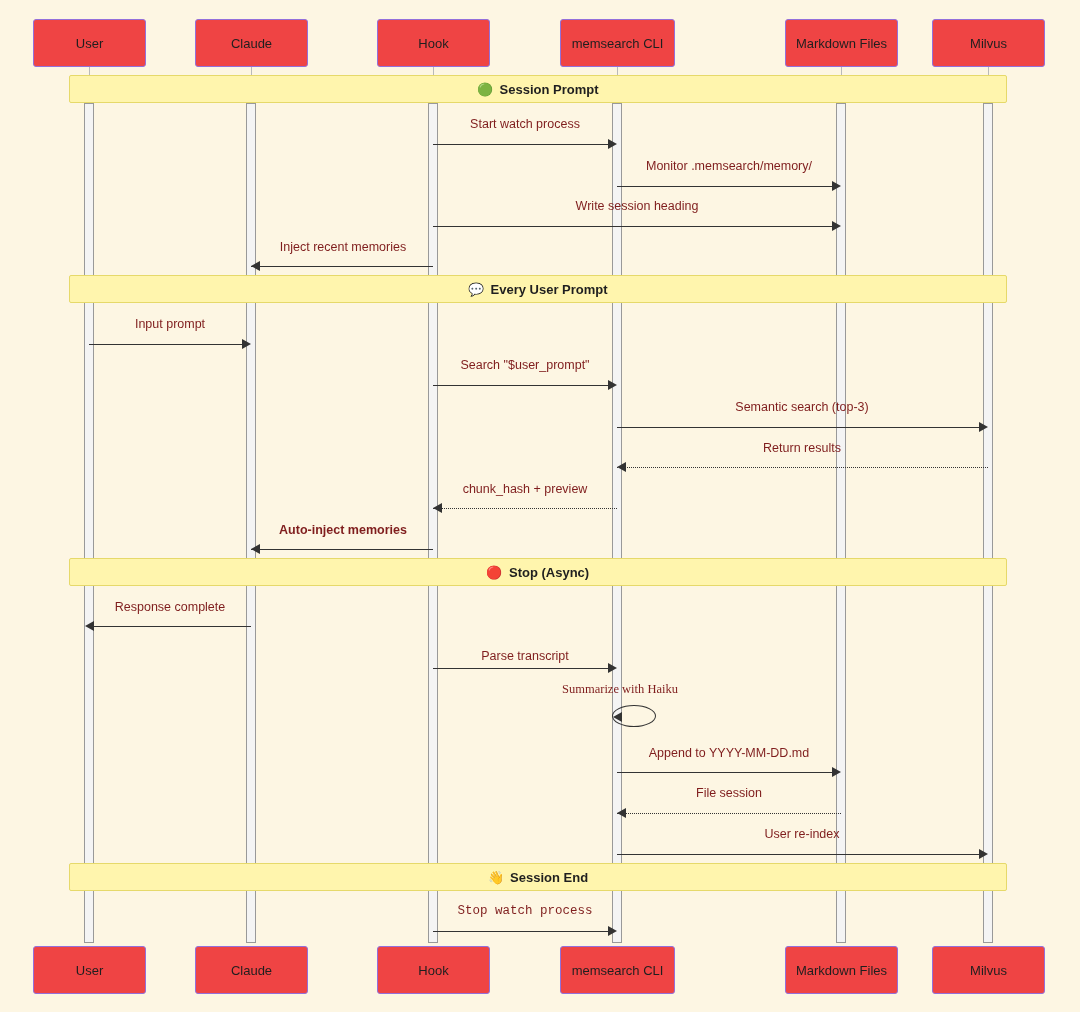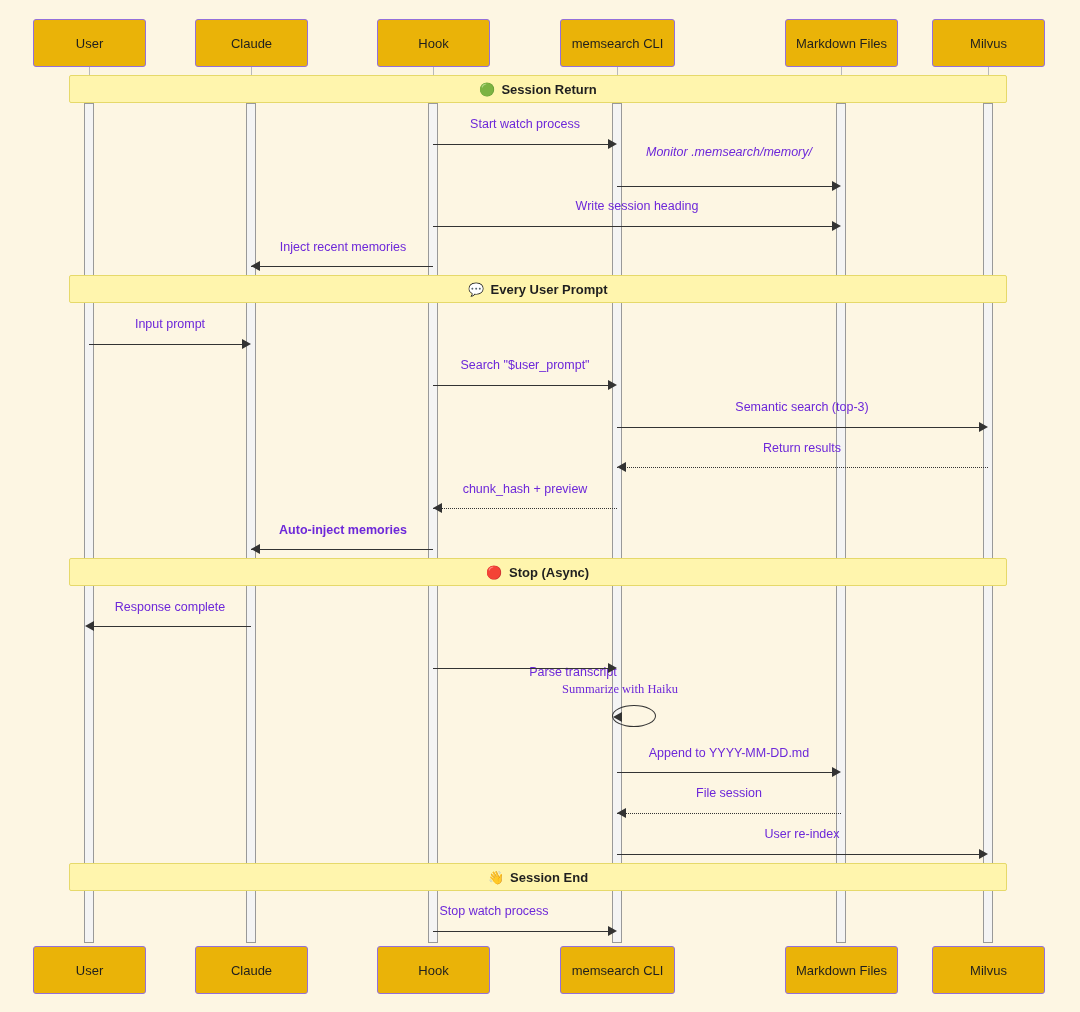--- a/index.html
+++ b/index.html
@@ -15,21 +15,21 @@
   }
   #diagram-root {
     position: relative;
     width: 1080px;
     height: 1012px;
     background: #fdf6e3;
   }
   .actor-box {
     position: absolute;
     box-sizing: border-box;
-    background: #eab308;
+    background: #ef4444;
     border: 1px solid #9370db;
     border-radius: 3px;
     height: 48px;
     display: flex;
     align-items: center;
     justify-content: center;
     font-size: 13px;
     color: #1f1f1f;
   }
   .lifeline {
@@ -58,21 +58,21 @@
     font-weight: bold;
     color: #1f1f1f;
   }
   .note-band .nb-icon {
     margin-right: 6px;
     font-size: 13px;
   }
   .msg-label {
     position: absolute;
     font-size: 12.5px;
-    color: #6d28d9;
+    color: #7f1d1d;
     text-align: right;
     white-space: nowrap;
     transform: translateX(-50%);
   }
   .msg-line {
     position: absolute;
     height: 0;
     border-top: 1px solid #333;
   }
   .msg-line.dotted {
@@ -152,40 +152,40 @@
   </div>
   <div class="actor-box" style="left:785px; top:946px; width:113px;">
     <span>Markdown Files</span>
   </div>
   <div class="actor-box" style="left:932px; top:946px; width:113px;">
     <span>Milvus</span>
   </div>
 
   <div class="note-band" style="left:69px; top:75px; width:938px;">
     <span class="nb-icon">🟢</span>
-    <span>Session Return</span>
+    <span>Session Prompt</span>
   </div>
   <div class="note-band" style="left:69px; top:275px; width:938px;">
     <span class="nb-icon">💬</span>
     <span>Every User Prompt</span>
   </div>
   <div class="note-band" style="left:69px; top:558px; width:938px;">
     <span class="nb-icon">🔴</span>
     <span>Stop (Async)</span>
   </div>
   <div class="note-band" style="left:69px; top:863px; width:938px;">
     <span class="nb-icon">👋</span>
     <span>Session End</span>
   </div>
 
   <div class="msg-label" style="left:525px; top:117px;">Start watch process</div>
   <div class="msg-line" style="left:433px; top:144px; width:180px;"></div>
   <div class="arrowhead right" style="left:608px; top:139px;"></div>
 
-  <div class="msg-label" style="left:729px; top:145px;font-style:italic;">Monitor .memsearch/memory/</div>
+  <div class="msg-label" style="left:729px; top:159px;">Monitor .memsearch/memory/</div>
   <div class="msg-line" style="left:617px; top:186px; width:220px;"></div>
   <div class="arrowhead right" style="left:832px; top:181px;"></div>
 
   <div class="msg-label" style="left:637px; top:199px;">Write session heading</div>
   <div class="msg-line" style="left:433px; top:226px; width:404px;"></div>
   <div class="arrowhead right" style="left:832px; top:221px;"></div>
 
   <div class="msg-label" style="left:343px; top:240px;">Inject recent memories</div>
   <div class="msg-line" style="left:251px; top:266px; width:182px;"></div>
   <div class="arrowhead left" style="left:251px; top:261px;"></div>
@@ -211,37 +211,37 @@
   <div class="arrowhead left" style="left:433px; top:503px;"></div>
 
   <div class="msg-label" style="left:343px; top:523px;font-weight:bold;">Auto-inject memories</div>
   <div class="msg-line" style="left:251px; top:549px; width:182px;"></div>
   <div class="arrowhead left" style="left:251px; top:544px;"></div>
 
   <div class="msg-label" style="left:170px; top:600px;">Response complete</div>
   <div class="msg-line" style="left:89px; top:626px; width:162px;"></div>
   <div class="arrowhead left" style="left:85px; top:621px;"></div>
 
-  <div class="msg-label" style="left:525px; top:665px;margin-left:48px;">Parse transcript</div>
+  <div class="msg-label" style="left:525px; top:649px;">Parse transcript</div>
   <div class="msg-line" style="left:433px; top:668px; width:180px;"></div>
   <div class="arrowhead right" style="left:608px; top:663px;"></div>
 
   <div class="msg-label" style="left:620px; top:682px;font-family:Liberation Serif, serif;">Summarize with Haiku</div>
   <div class="self-loop" style="left:612px; top:705px;"></div>
   <div class="arrowhead left" style="left:613px; top:712px;"></div>
 
   <div class="msg-label" style="left:729px; top:746px;">Append to YYYY-MM-DD.md</div>
   <div class="msg-line" style="left:617px; top:772px; width:220px;"></div>
   <div class="arrowhead right" style="left:832px; top:767px;"></div>
 
   <div class="msg-label" style="left:729px; top:786px;">File session</div>
   <div class="msg-line dotted" style="left:617px; top:813px; width:224px;"></div>
   <div class="arrowhead left" style="left:617px; top:808px;"></div>
 
   <div class="msg-label" style="left:802px; top:827px;">User re-index</div>
   <div class="msg-line" style="left:617px; top:854px; width:367px;"></div>
   <div class="arrowhead right" style="left:979px; top:849px;"></div>
 
-  <div class="msg-label" style="left:494px; top:904px;">Stop watch process</div>
+  <div class="msg-label" style="left:525px; top:904px;font-family:Liberation Mono, monospace;">Stop watch process</div>
   <div class="msg-line" style="left:433px; top:931px; width:180px;"></div>
   <div class="arrowhead right" style="left:608px; top:926px;"></div>
 
 </div>
 
 </body></html>

